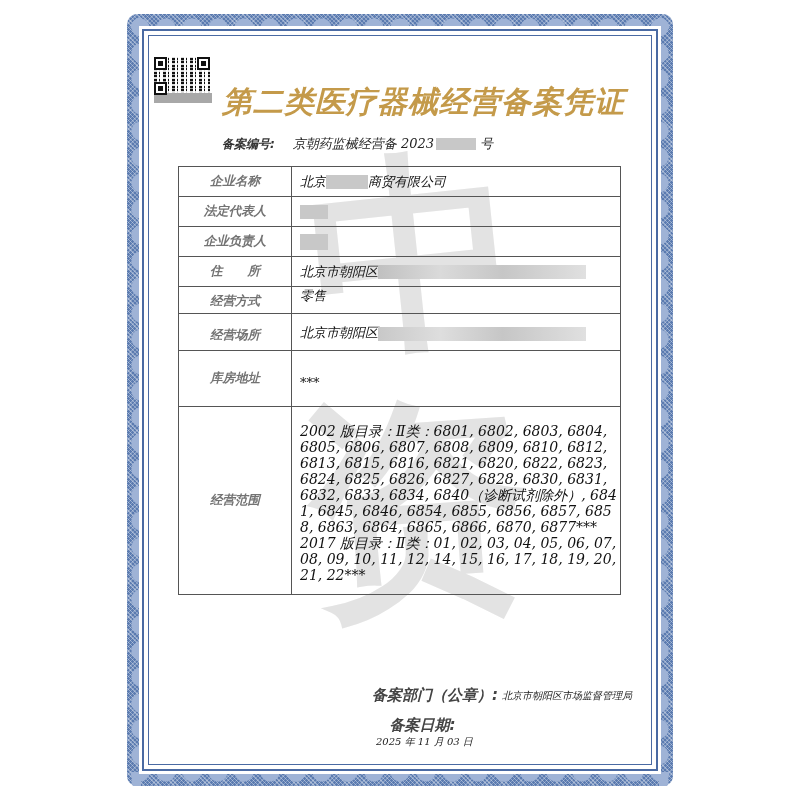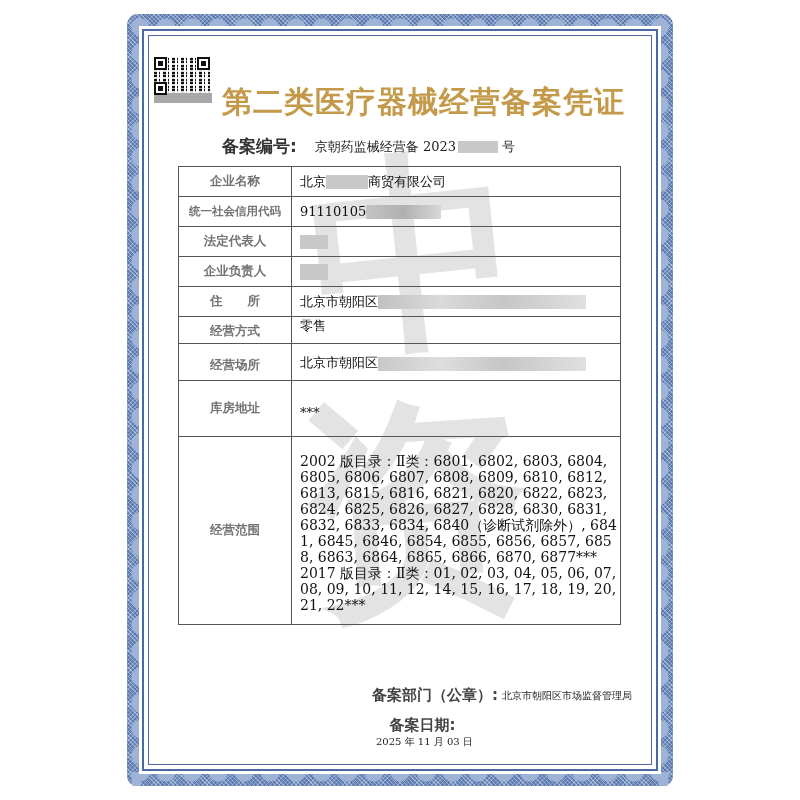--- a/index.html
+++ b/index.html
@@ -40,21 +40,21 @@
     border:1px solid #4a6aa3; background:#fff;
   }
 
   .watermark {
     position:absolute; color:#e3e3e3; font-family:"DejaVu Sans", sans-serif;
     font-weight:bold; line-height:1; pointer-events:none; z-index:1;
   }
   .wm-1 { left:310px; top:150px; font-size:210px; transform:rotate(-6deg); }
   .wm-2 { left:300px; top:395px; font-size:230px; transform:rotate(-4deg); }
 
-  .content { position:absolute; left:0; top:0; width:800px; height:780px; z-index:2; }
+  .content { position:absolute; left:0; top:0; width:800px; height:780px; z-index:2;font-style:italic; }
 
   .qr {
     position:absolute; left:154px; top:57px; width:56px; height:36px;
     background:
       repeating-linear-gradient(90deg, #111 0 3px, #fff 3px 5px, #111 5px 6px, #fff 6px 9px),
       #fff;
   }
   .qr::before {
     content:""; position:absolute; inset:0;
     background: repeating-linear-gradient(0deg, rgba(255,255,255,0.85) 0 2px, transparent 2px 4px, rgba(255,255,255,0.6) 4px 5px, transparent 5px 7px);
@@ -62,21 +62,21 @@
   .qr-corner { position:absolute; width:9px; height:9px; border:2px solid #111; background:#fff; z-index:2; }
   .qr-corner::after { content:""; position:absolute; left:2px; top:2px; width:5px; height:5px; background:#111; }
   .qr-redact { position:absolute; left:154px; top:93px; width:58px; height:10px; background:#a8a8a8; }
 
   .title {
     position:absolute; left:222px; top:82px; font-size:30px; color:#c49a4a;
     font-family:"DejaVu Serif", "Liberation Serif", serif; font-weight:bold; letter-spacing:1px;
     white-space:nowrap;
   }
   .record-no { position:absolute; left:222px; top:135px; font-size:13px; white-space:nowrap; display:flex; align-items:center; }
-  .record-no .lbl { font-family:"DejaVu Sans", sans-serif; font-weight:bold; font-size:17px; color:#333; margin-right:18px;text-align:right; }
+  .record-no .lbl { font-family:"DejaVu Sans", sans-serif; font-weight:bold; font-size:12px; color:#333; margin-right:18px;text-align:right; }
   .redact { display:inline-block; background:#c8c8c8; vertical-align:middle; }
 
   table.info {
     position:absolute; left:178px; top:166px; width:443px; border-collapse:collapse;
     font-size:13px;
   }
   table.info td { border:1.5px solid #555; padding:0; vertical-align:middle; }
   td.k {
     width:112px; text-align:center; font-family:"DejaVu Sans", sans-serif; font-weight:bold;
     font-size:12.5px; color:#737373;
@@ -126,26 +126,20 @@
   </div>
 
   <table class="info">
     <tbody>
         <tr class="r1">
       <td class="k">企业名称</td>
       <td class="v">
         <span>北京</span><span class="redact" style="width:42px;height:14px"></span><span>商贸有限公司</span>
       </td>
     </tr>
-    <tr class="r2">
-      <td class="k" style="font-size:11.5px">统一社会信用代码</td>
-      <td class="v">
-        <span>91110105</span><span class="redact" style="width:75px;height:14px;background:linear-gradient(90deg,#c4c4c4,#b0b0b0 50%,#d8d8d8)"></span>
-      </td>
-    </tr>
     <tr class="r3">
       <td class="k">法定代表人</td>
       <td class="v"><span class="redact" style="width:28px;height:14px"></span></td>
     </tr>
     <tr class="r4">
       <td class="k">企业负责人</td>
       <td class="v"><span class="redact" style="width:28px;height:16px"></span></td>
     </tr>
     <tr class="r5">
       <td class="k">住　　所</td>

